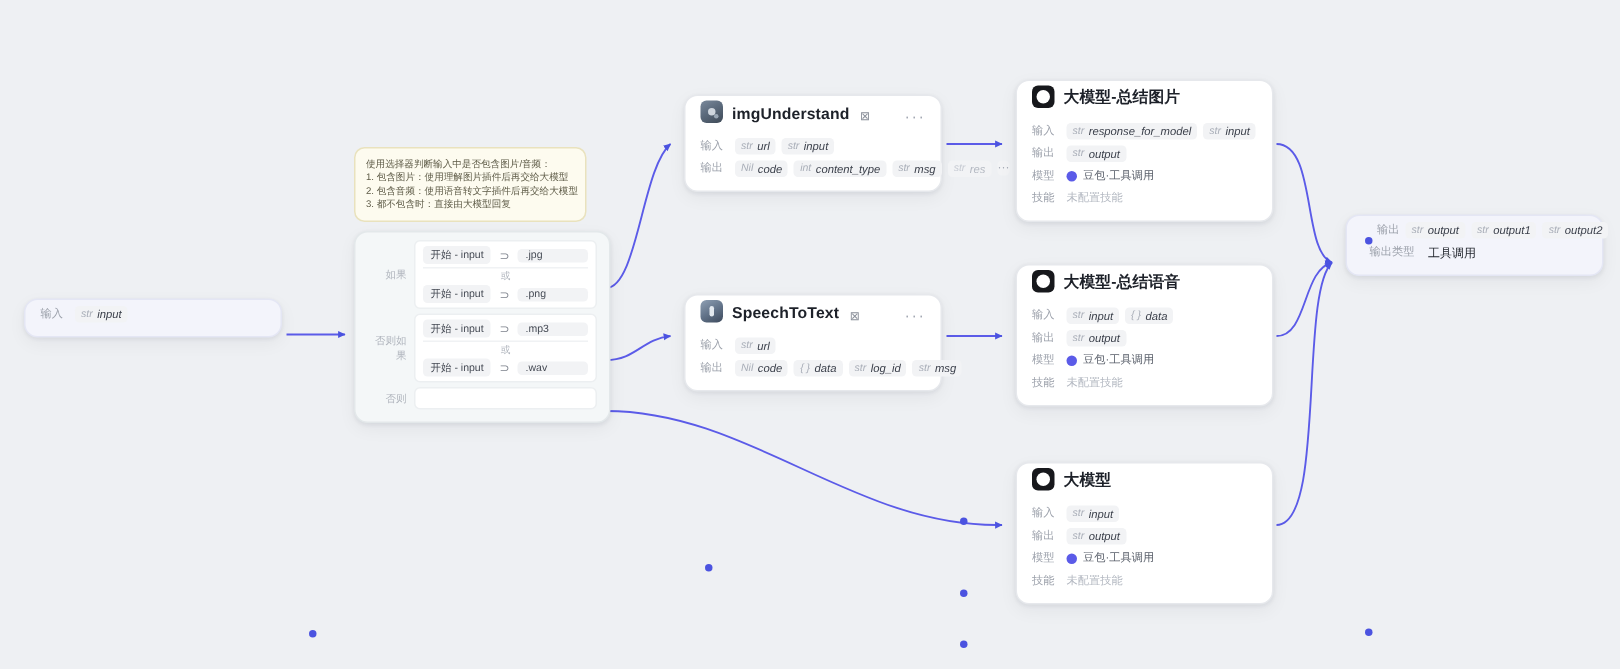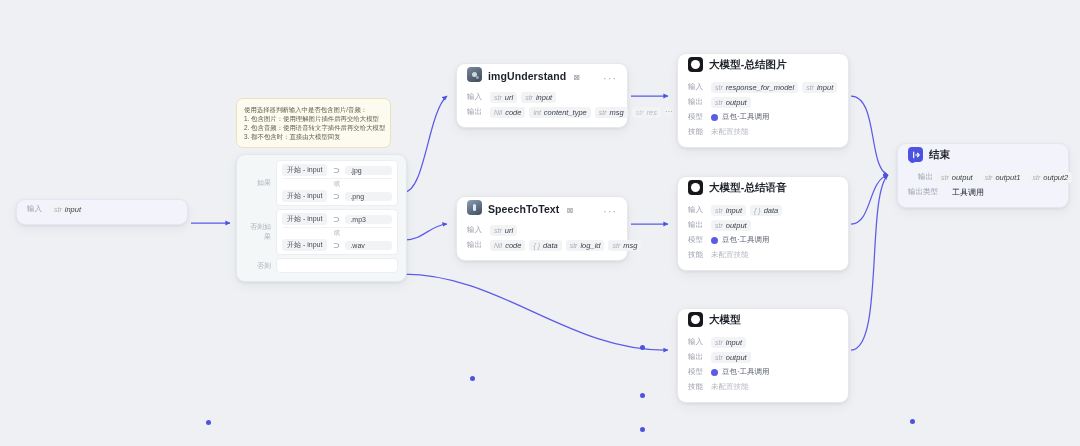--- a/index.html
+++ b/index.html
@@ -524,46 +524,37 @@
       </div>
       <div class="row">
         <span class="row-label">技能</span>
         <span class="plain muted">未配置技能</span>
       </div>
     </div>
 
   </div>
 
   <div class="node" id="node-end">
-    <div class="node-head">
-      <span class="icon-sq">
-        <svg width="10" height="10" viewBox="0 0 12 12">
-          <path d="M3.2,2.4 L3.2,9.6" stroke="#ffffff" stroke-width="1.4" stroke-linecap="round"></path>
-          <path d="M5.6,6 L9.4,6 M7.8,3.9 L9.8,6 L7.8,8.1" stroke="#ffffff" stroke-width="1.4" fill="none" stroke-linecap="round" stroke-linejoin="round"></path>
-        </svg>
-      </span>
-      <span class="node-title">结束</span>
-    </div>
     <div class="node-body">
       <div class="row">
         <span class="row-label" style="width:25px;text-align:right;">输出</span>
         <span class="chip">
           <span class="ty">str</span>
             <span>output</span>
         </span>
         <span class="chip">
           <span class="ty">str</span>
             <span>output1</span>
         </span>
         <span class="chip">
           <span class="ty">str</span>
             <span>output2</span>
         </span>
       </div>
       <div class="row">
-        <span class="row-label" style="width:40px;text-align:left;">输出类型</span>
+        <span class="row-label" style="width:40px;text-align:center;">输出类型</span>
         <span class="plain" style="color:#1d2129;font-size:8px;">工具调用</span>
       </div>
     </div>
 
   </div>
 
 </div>
 
 </body></html>

